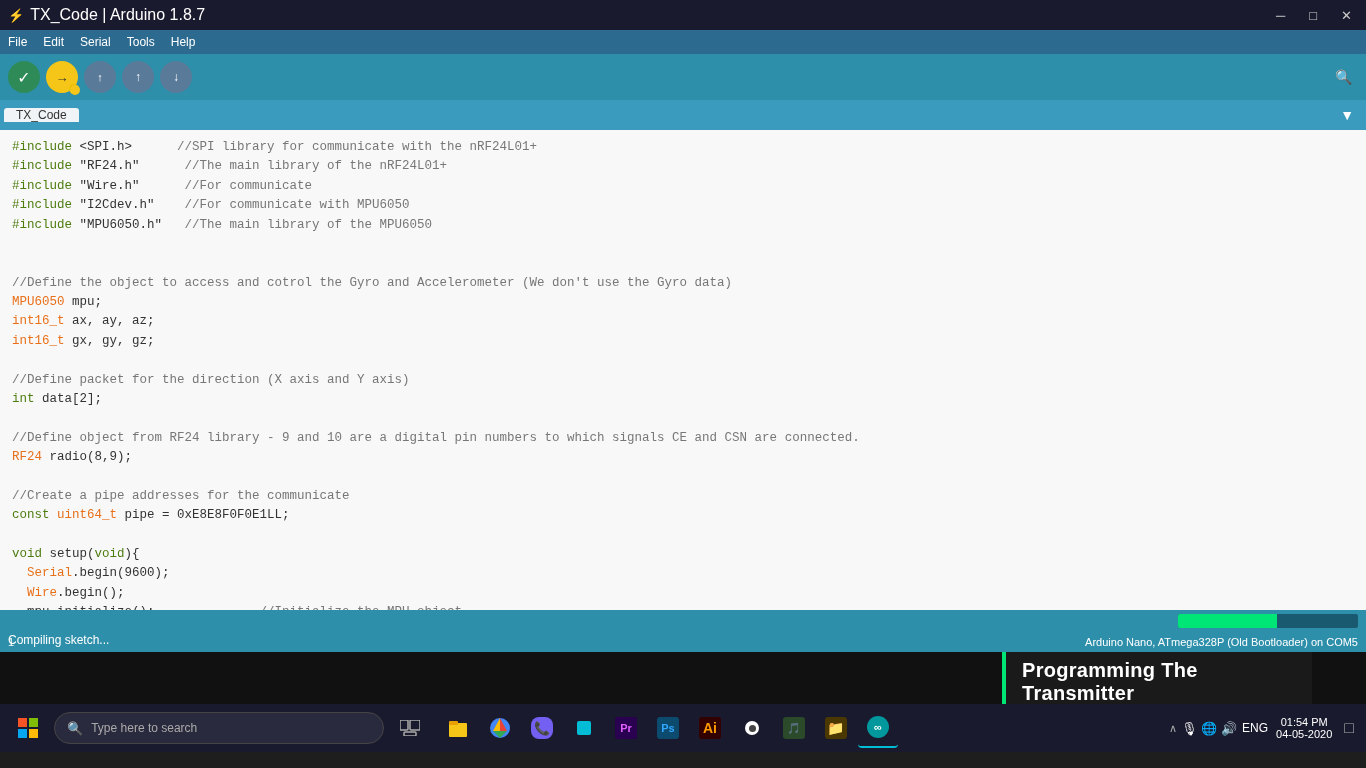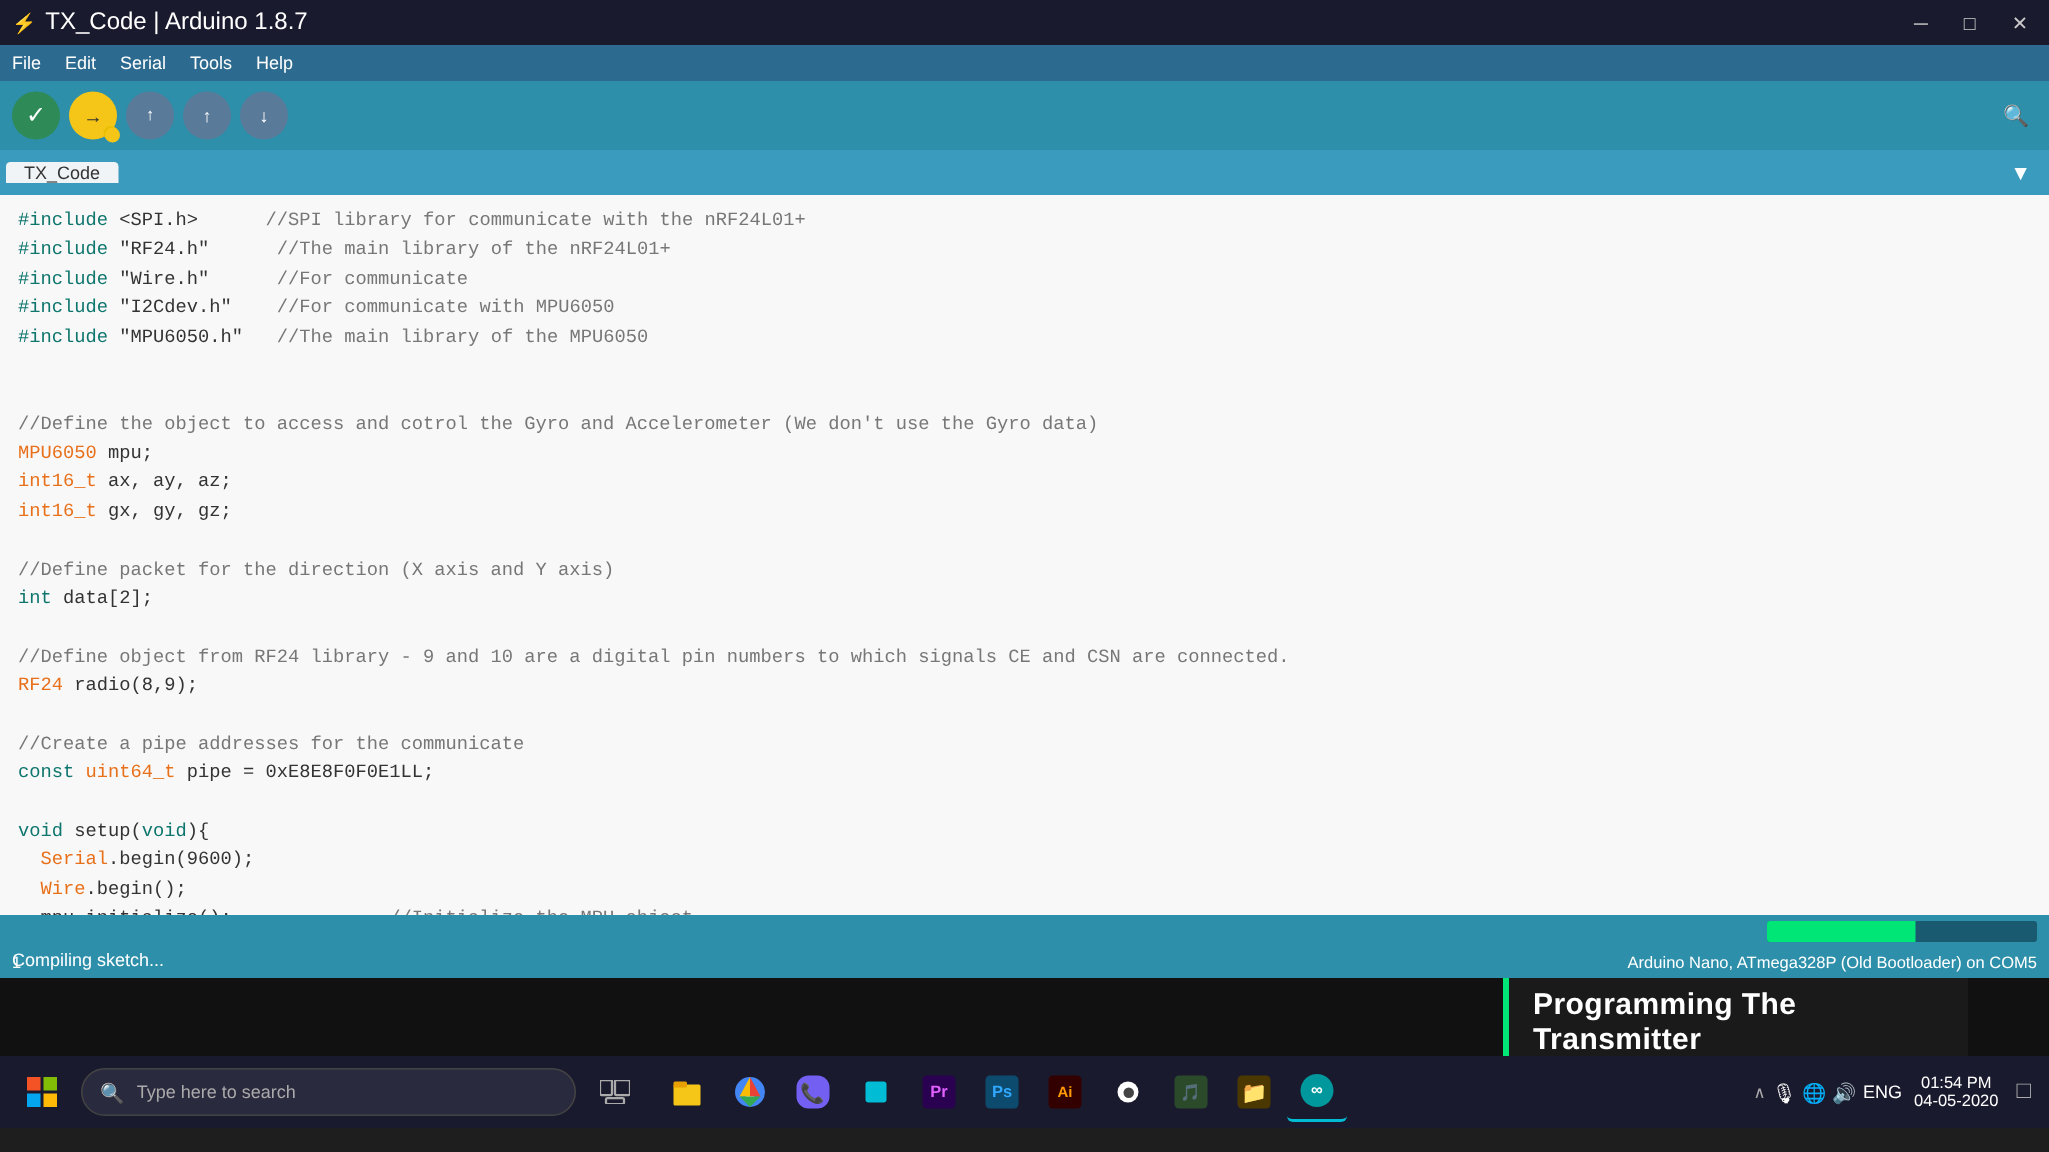--- a/index.html
+++ b/index.html
@@ -115,21 +115,21 @@
       padding: 8px 12px;
       line-height: 1.55;
       position: relative;
     }
     #editor::-webkit-scrollbar { width: 10px; }
     #editor::-webkit-scrollbar-track { background: #e0e0e0; }
     #editor::-webkit-scrollbar-thumb { background: #aaa; }
 
     .code-line { white-space: pre; color: #333; min-height: 19px; }
     .kw-comment { color: #777; }
-    .kw-blue { color: #0f766e; margin-top: 44px; }
+    .kw-blue { color: #4d7c0f; margin-top: 44px; }
     .kw-orange { color: #e8701a; }
 
     
     #status-bar {
       height: 22px;
       background: #2d8faa;
       display: flex;
       align-items: center;
       padding: 0 8px;
       gap: 8px;
@@ -390,21 +390,21 @@
         <div style="width:14px; height:14px; background:#00bcd4; border-radius:2px;"></div>
       </div>
     </div>
     <div class="taskbar-icon">
       <div style="width:22px; height:22px; background:#2a0050; border-radius:3px; display:flex; align-items:center; justify-content:center; color:#e060ff; font-size:11px; font-weight:bold;">Pr</div>
     </div>
     <div class="taskbar-icon">
       <div style="width:22px; height:22px; background:#0c4a6e; border-radius:3px; display:flex; align-items:center; justify-content:center; color:#31a8ff; font-size:11px; font-weight:bold;">Ps</div>
     </div>
     <div class="taskbar-icon">
-      <div style="width:22px; height:22px; background:#330000; border-radius:3px; display:flex; align-items:center; justify-content:center; color:#ff9a00; font-size:10px; font-weight:bold;">Ai</div>
+      <div style="width:22px; height:22px; background:#330000; border-radius:3px; display:flex; align-items:center; justify-content:center; color:#ff9a00; font-size:14px; font-weight:bold;">Ai</div>
     </div>
     <div class="taskbar-icon">
       <div style="width:22px; height:22px; background:#1a1a2e; border-radius:11px; display:flex; align-items:center; justify-content:center;">
         <div style="width:14px; height:14px; background:#fff; border-radius:50%; display:flex; align-items:center; justify-content:center;">
           <div style="width:7px; height:7px; background:#444; border-radius:50%;"></div>
         </div>
       </div>
     </div>
     <div class="taskbar-icon">
       <div style="width:22px; height:22px; background:#2a4a2a; border-radius:3px; display:flex; align-items:center; justify-content:center; color:#88ff88; font-size:11px;">🎵</div>

